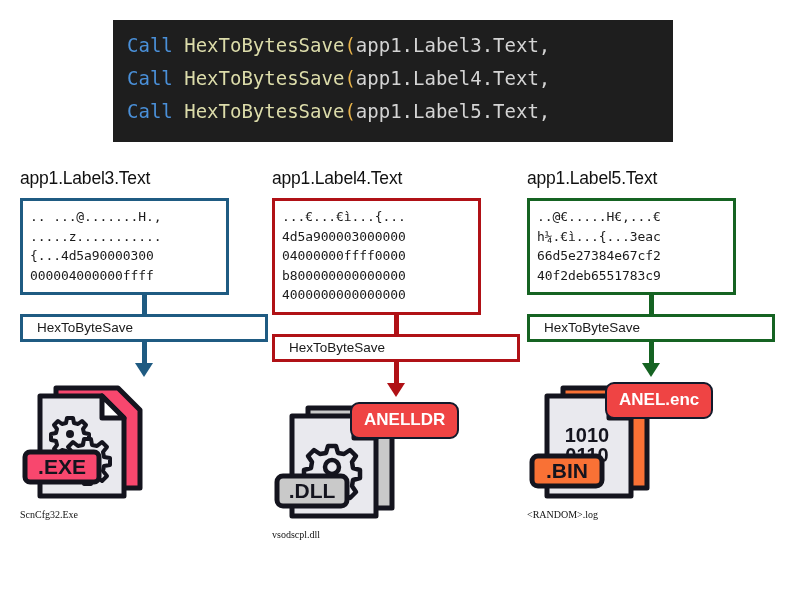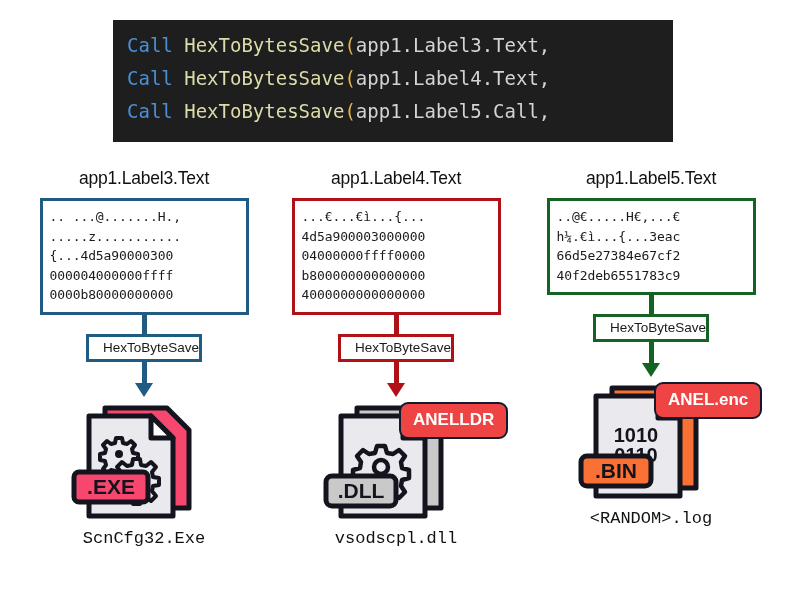--- a/index.html
+++ b/index.html
@@ -30,21 +30,20 @@
   .tok-paren { color: #e8b34a; }
   .tok-id    { color: #d4d4d4; }
 
   
   .col {
     position: absolute;
     top: 168px;
     width: 248px;
     display: flex;
     flex-direction: column;
-    align-items: center;
   }
   .col-1 { left: 20px; }
   .col-2 { left: 272px; }
   .col-3 { left: 527px; }
 
   .col-title {
     font-size: 17.5px;
     color: #111;
     margin-bottom: 9px;
     letter-spacing: -0.2px;
@@ -111,51 +110,50 @@
     color: #ffffff;
     font-size: 17px;
     font-weight: bold;
     padding: 6px 12px 7px 12px;
     white-space: nowrap;
     z-index: 5;
   }
 
   .filename {
     margin-top: 9px;
-    font-family: Liberation Mono, monospace;
-    font-size: 17px;
+    font-family: Liberation Serif, serif;
+    font-size: 10px;
     color: #111;
   }
 </style>
 </head>
 <body>
 
 <div id="root">
 
   <div class="code-block">
     <div class="code-line">
       <span class="tok-kw">Call</span><span class="tok-id"> </span><span class="tok-fn">HexToBytesSave</span><span class="tok-paren">(</span><span class="tok-id">app1.Label3.Text,</span>
     </div>
     <div class="code-line">
       <span class="tok-kw">Call</span><span class="tok-id"> </span><span class="tok-fn">HexToBytesSave</span><span class="tok-paren">(</span><span class="tok-id">app1.Label4.Text,</span>
     </div>
     <div class="code-line">
-      <span class="tok-kw">Call</span><span class="tok-id"> </span><span class="tok-fn">HexToBytesSave</span><span class="tok-paren">(</span><span class="tok-id">app1.Label5.Call,</span>
+      <span class="tok-kw">Call</span><span class="tok-id"> </span><span class="tok-fn">HexToBytesSave</span><span class="tok-paren">(</span><span class="tok-id">app1.Label5.Text,</span>
     </div>
   </div>
 
   <div class="col col-1">
     <div class="col-title">app1.Label3.Text</div>
 
     <div class="hexbox">
       <div class="hexline">.. ...@.......H.,</div>
       <div class="hexline">.....z...........</div>
       <div class="hexline">{...4d5a90000300</div>
       <div class="hexline">000004000000ffff</div>
-      <div class="hexline">0000b80000000000</div>
     </div>
 
     <div class="conn conn-plain">
         <div class="stem" style="height:19px"></div>
       </div>
 
     <div class="fnbox">HexToByteSave</div>
 
     <div class="conn conn-arrow">
       <div class="stem"></div>

